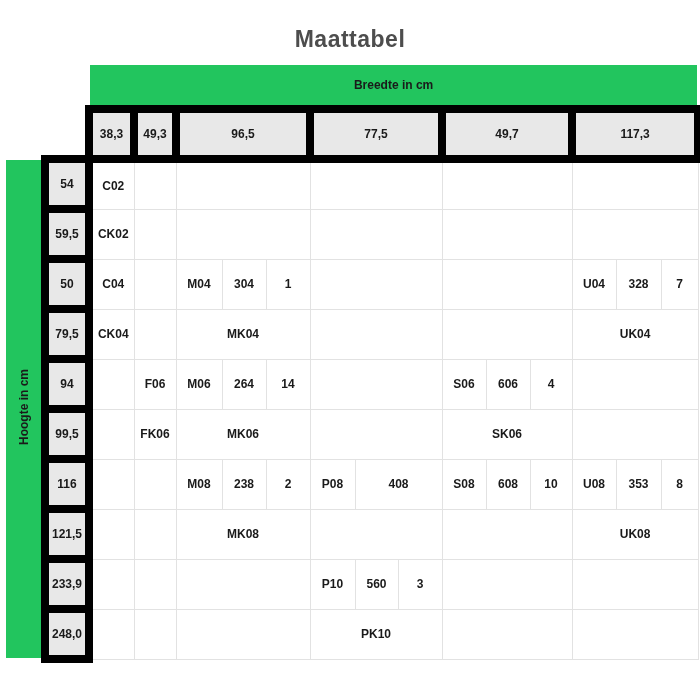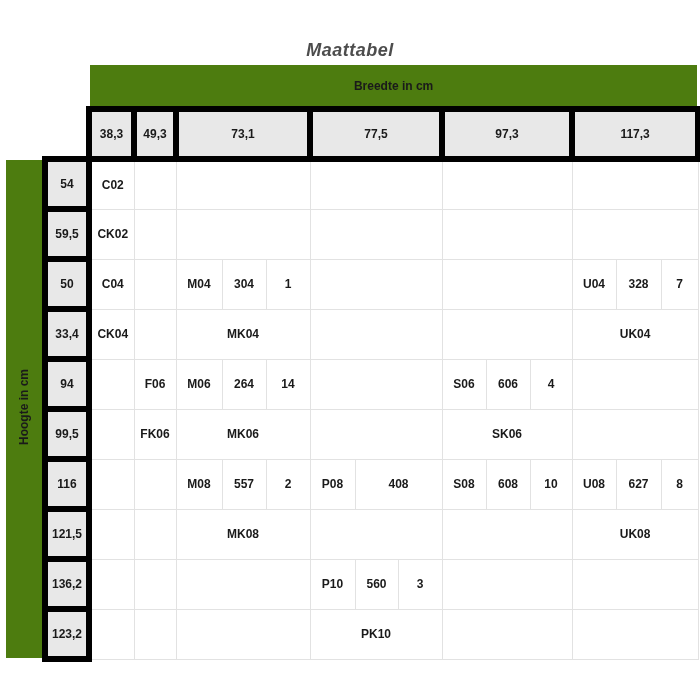--- a/index.html
+++ b/index.html
@@ -5,54 +5,53 @@
   * { box-sizing: border-box; }
   html, body {
     margin: 0; padding: 0;
     width: 700px; height: 700px;
     background: #ffffff;
     font-family: "Liberation Sans", sans-serif;
   }
   .page { width: 700px; height: 700px; overflow: hidden; }
   .title {
     text-align: center;
-    font-size: 18px;
+    font-size: 23px;
     font-weight: bold;
     color: #4d4d4d;
     letter-spacing: 0.5px;
     margin: 0;
-    padding-top: 40px;
+    padding-top: 26px;
     height: 63px;
-    font-style: italic;
   }
   table.sizetable {
     border-collapse: collapse;
     table-layout: fixed;
     margin-left: 4px;
     width: 693px;
   }
   table.sizetable td {
     text-align: center;
     vertical-align: middle;
     font-size: 12px;
     font-weight: bold;
     color: #1a1a1a;
     padding: 0;
     overflow: hidden;
   }
   
   td.hd {
-    background: #4d7c0f;
+    background: #22c55e;
     border: 2px solid #ffffff;
     font-size: 13px;
   }
   
   td.hl {
     background: #e8e8e8;
-    border: 6px solid #000000;
+    border: 8px solid #000000;
   }
   
   td.cell {
     background: #ffffff;
     border: 1px solid #e2e2e2;
   }
   
   td.corner {
     background: #ffffff;
     border: 2px solid #ffffff;
@@ -97,23 +96,23 @@
         <col style="width:37px">
     </colgroup>
     <thead>
       <tr class="hdr1">
         <td class="corner" colspan="2" rowspan="2"></td>
         <td class="hd" colspan="14">Breedte in cm</td>
       </tr>
       <tr class="hdr2">
           <td class="hl" colspan="1">38,3</td>
           <td class="hl" colspan="1">49,3</td>
-          <td class="hl" colspan="3">73,1</td>
+          <td class="hl" colspan="3">96,5</td>
           <td class="hl" colspan="3">77,5</td>
-          <td class="hl" colspan="3">97,3</td>
+          <td class="hl" colspan="3">49,7</td>
           <td class="hl" colspan="3">117,3</td>
         </tr>
     </thead>
     <tbody>
         <tr>
           <td class="hd vlabel" rowspan="10"><span class="vtext">Hoogte in cm</span></td>
           <td class="hl">54</td>
           <td class="cell" colspan="1">C02</td>
           <td class="cell" colspan="1"></td>
           <td class="cell" colspan="3"></td>
@@ -137,21 +136,21 @@
           <td class="cell" colspan="1">M04</td>
           <td class="cell" colspan="1">304</td>
           <td class="cell" colspan="1">1</td>
           <td class="cell" colspan="3"></td>
           <td class="cell" colspan="3"></td>
           <td class="cell" colspan="1">U04</td>
           <td class="cell" colspan="1">328</td>
           <td class="cell" colspan="1">7</td>
         </tr>
         <tr>
-          <td class="hl">33,4</td>
+          <td class="hl">79,5</td>
           <td class="cell" colspan="1">CK04</td>
           <td class="cell" colspan="1"></td>
           <td class="cell" colspan="3">MK04</td>
           <td class="cell" colspan="3"></td>
           <td class="cell" colspan="3"></td>
           <td class="cell" colspan="3">UK04</td>
         </tr>
         <tr>
           <td class="hl">94</td>
           <td class="cell" colspan="1"></td>
@@ -172,53 +171,53 @@
           <td class="cell" colspan="3">MK06</td>
           <td class="cell" colspan="3"></td>
           <td class="cell" colspan="3">SK06</td>
           <td class="cell" colspan="3"></td>
         </tr>
         <tr>
           <td class="hl">116</td>
           <td class="cell" colspan="1"></td>
           <td class="cell" colspan="1"></td>
           <td class="cell" colspan="1">M08</td>
-          <td class="cell" colspan="1">557</td>
+          <td class="cell" colspan="1">238</td>
           <td class="cell" colspan="1">2</td>
           <td class="cell" colspan="1">P08</td>
           <td class="cell" colspan="2">408</td>
           <td class="cell" colspan="1">S08</td>
           <td class="cell" colspan="1">608</td>
           <td class="cell" colspan="1">10</td>
           <td class="cell" colspan="1">U08</td>
-          <td class="cell" colspan="1">627</td>
+          <td class="cell" colspan="1">353</td>
           <td class="cell" colspan="1">8</td>
         </tr>
         <tr>
           <td class="hl">121,5</td>
           <td class="cell" colspan="1"></td>
           <td class="cell" colspan="1"></td>
           <td class="cell" colspan="3">MK08</td>
           <td class="cell" colspan="3"></td>
           <td class="cell" colspan="3"></td>
           <td class="cell" colspan="3">UK08</td>
         </tr>
         <tr>
-          <td class="hl">136,2</td>
+          <td class="hl">233,9</td>
           <td class="cell" colspan="1"></td>
           <td class="cell" colspan="1"></td>
           <td class="cell" colspan="3"></td>
           <td class="cell" colspan="1">P10</td>
           <td class="cell" colspan="1">560</td>
           <td class="cell" colspan="1">3</td>
           <td class="cell" colspan="3"></td>
           <td class="cell" colspan="3"></td>
         </tr>
         <tr>
-          <td class="hl">123,2</td>
+          <td class="hl">248,0</td>
           <td class="cell" colspan="1"></td>
           <td class="cell" colspan="1"></td>
           <td class="cell" colspan="3"></td>
           <td class="cell" colspan="3">PK10</td>
           <td class="cell" colspan="3"></td>
           <td class="cell" colspan="3"></td>
         </tr>
       </tbody>
   </table>
 </div>

